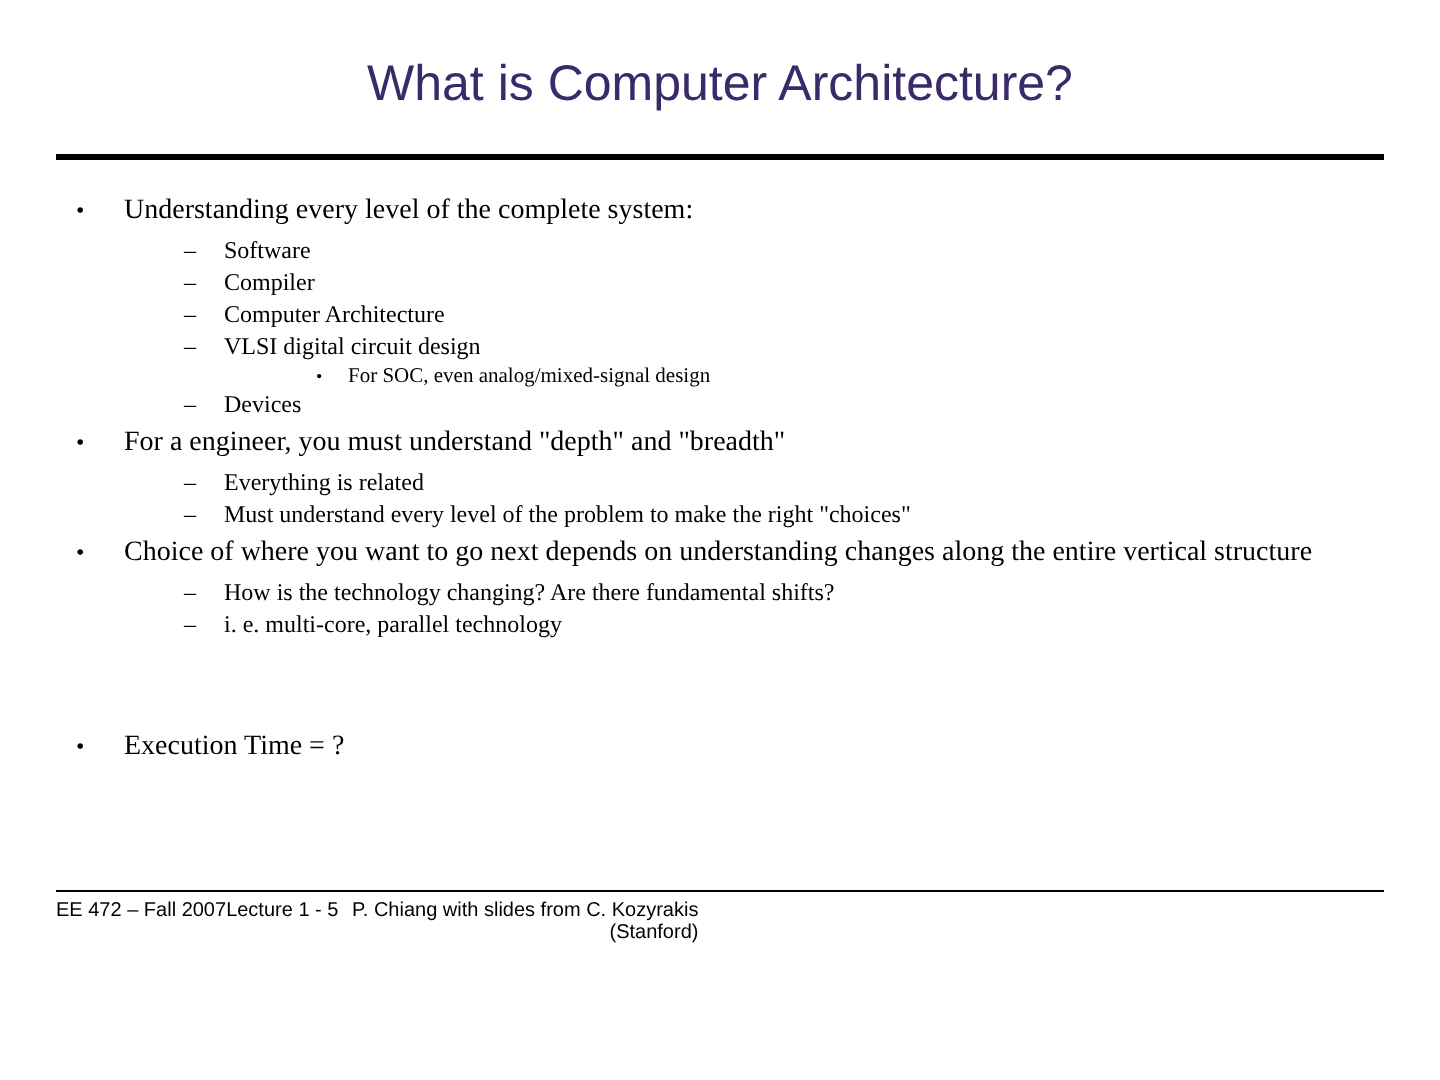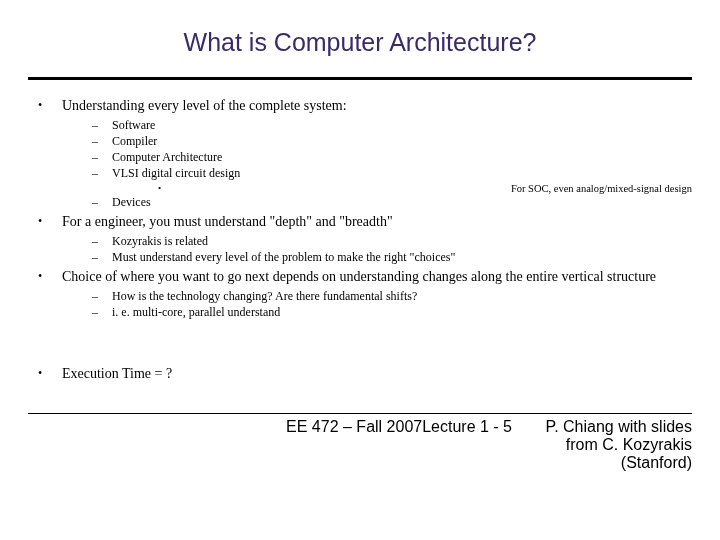--- a/index.html
+++ b/index.html
@@ -67,21 +67,20 @@
   ul.lvl1 > li::before {
     content: "–";
     position: absolute;
     left: 30px;
     top: 0;
   }
   ul.lvl2 {
     list-style: none;
     padding: 0;
     margin: 2px 0 0 0;
-    text-align: right;
   }
   ul.lvl2 > li {
     position: relative;
     padding-left: 62px;
     margin-bottom: 1px;
     font-size: 10.5px;
   }
   ul.lvl2 > li::before {
     content: "•";
     position: absolute;
@@ -95,24 +94,24 @@
     left: 0;
     right: 0;
   }
   .footer-line {
     height: 1px;
     background: #000;
     margin: 0 28px 4px 28px;
   }
   .footer-row {
     display: flex;
-    justify-content: flex-end;
+    justify-content: flex-start;
     align-items: flex-start;
     padding: 0 28px;
-    font-size: 16px;
+    font-size: 10px;
   }
   .footer-right {
     text-align: right;
     max-width: 180px;
   }
 </style>
 </head>
 <body>
 <div class="slide">
 
@@ -133,32 +132,32 @@
             <li><span>For SOC, even analog/mixed-signal design</span></li>
           </ul>
         </li>
         <li><span>Devices</span></li>
       </ul>
     </li>
 
     <li>
       <span>For a engineer, you must understand "depth" and "breadth"</span>
       <ul class="lvl1">
-        <li><span>Kozyrakis is related</span></li>
+        <li><span>Everything is related</span></li>
         <li>
           <span>Must understand every level of the problem to make the right "choices"</span>
         </li>
       </ul>
     </li>
 
     <li>
       <span>Choice of where you want to go next depends on understanding changes along the entire vertical structure</span>
       <ul class="lvl1">
         <li><span>How is the technology changing?  Are there fundamental shifts?</span></li>
-        <li><span>i. e. multi-core, parallel understand</span></li>
+        <li><span>i. e. multi-core, parallel technology</span></li>
       </ul>
     </li>
 
     <li style="margin-top:46px">
       <span>Execution Time = ?</span>
     </li>
   </ul>
 </div>
 
 <div class="footer">

